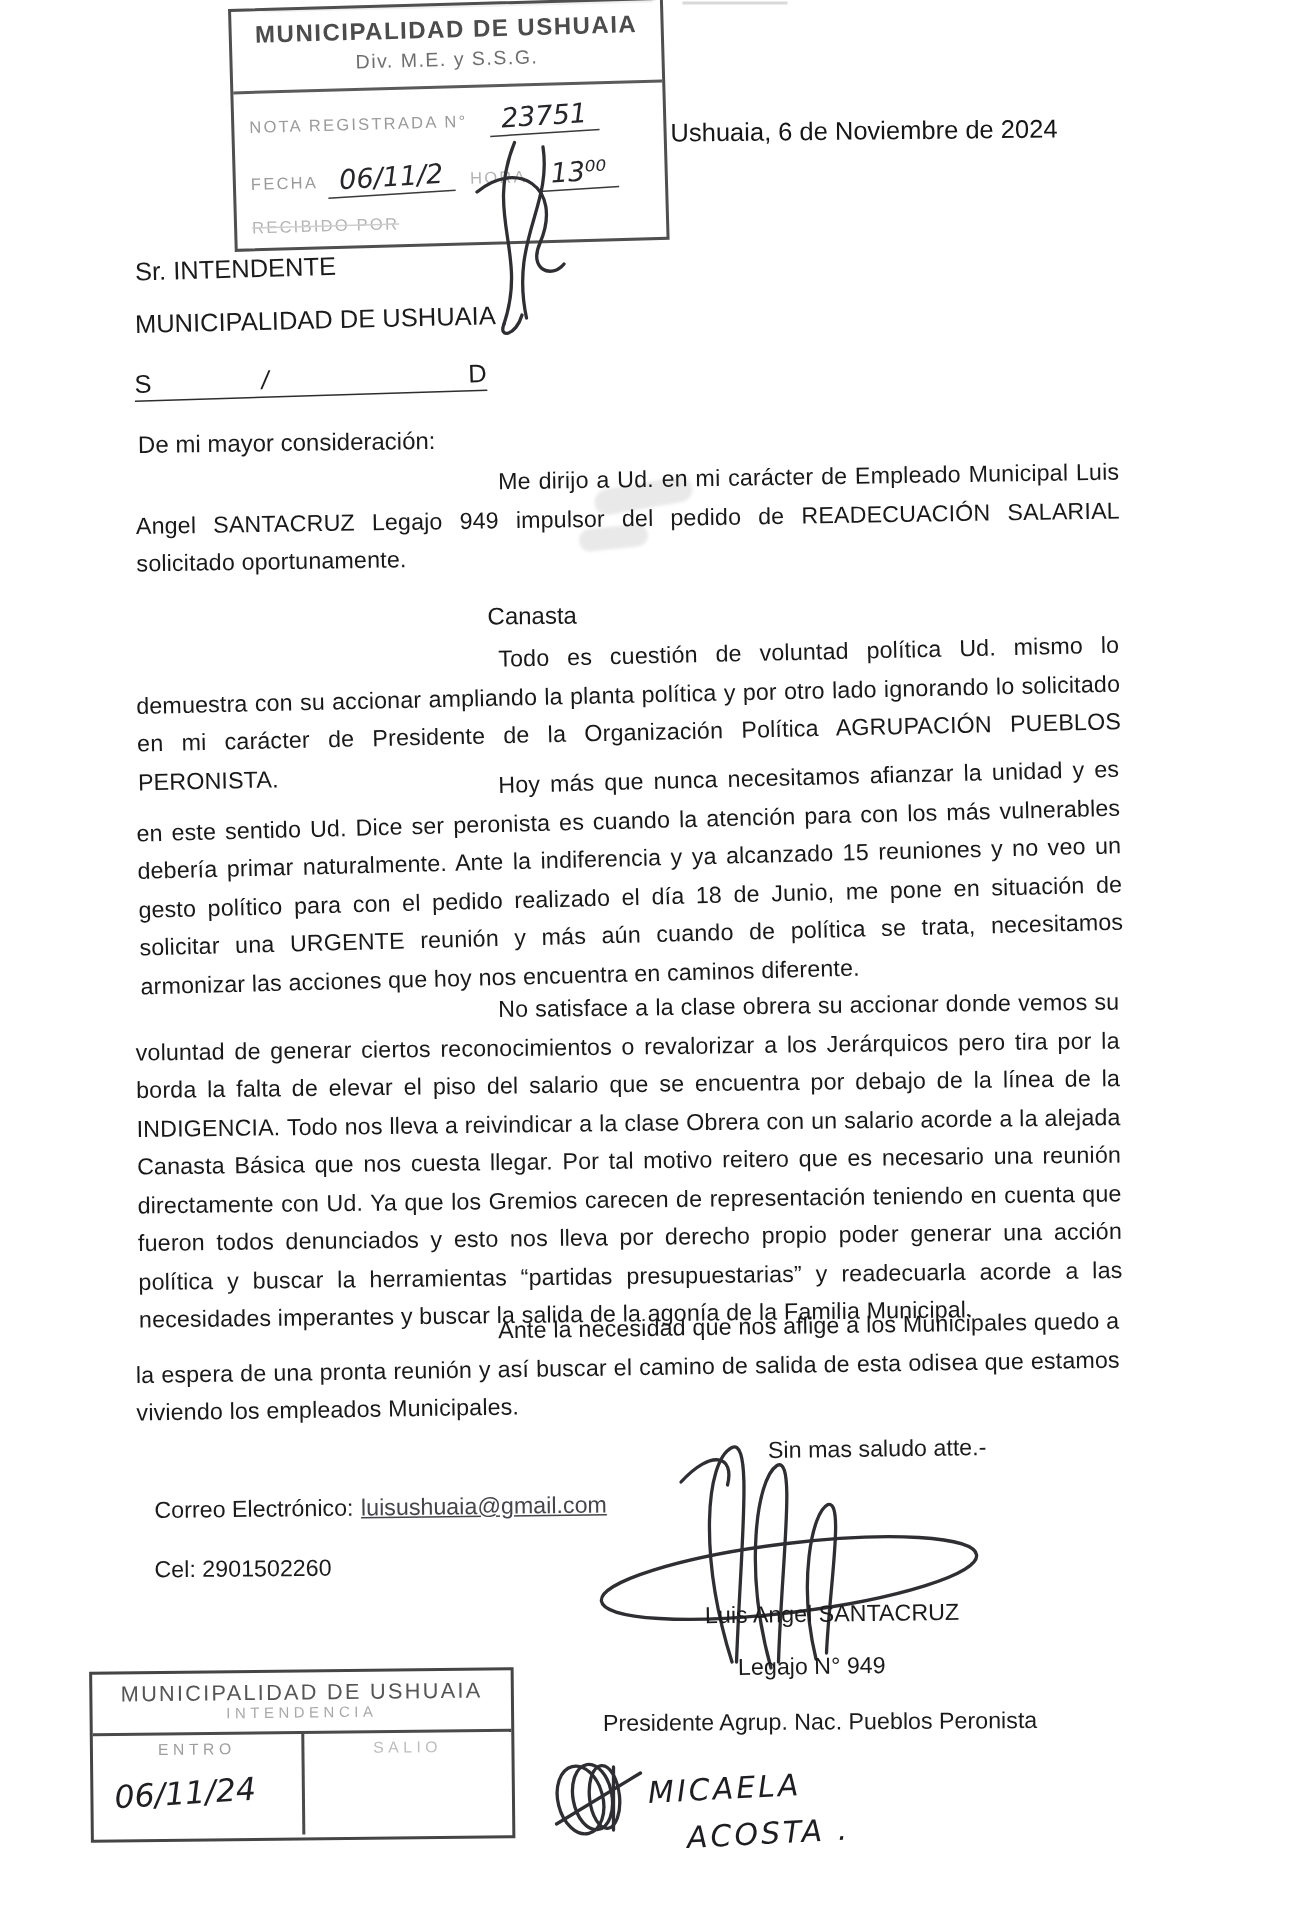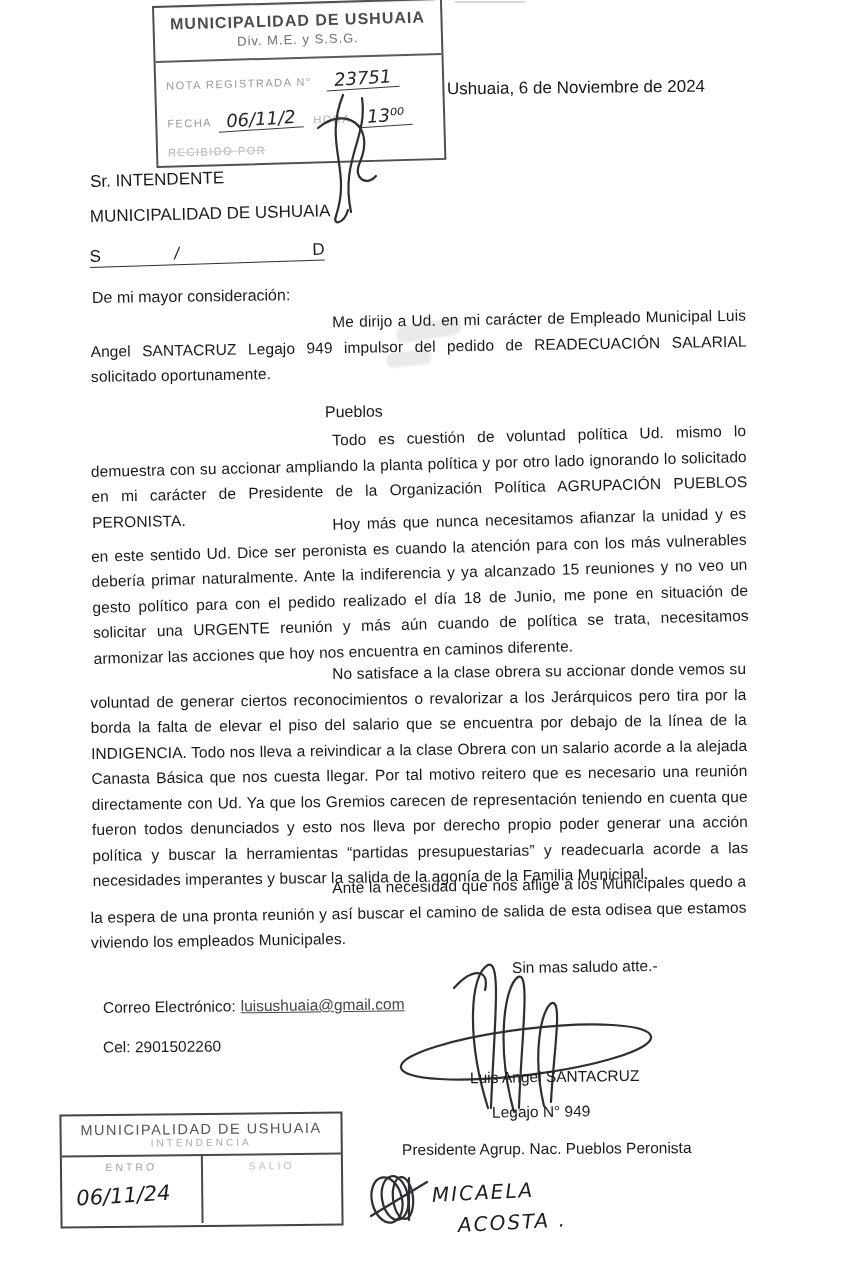--- a/index.html
+++ b/index.html
@@ -131,21 +131,21 @@
   <div class="abs rcpt2">MUNICIPALIDAD DE USHUAIA</div>
   <div class="abs sd-line">
     <span>S</span>
     <span class="slash">/</span>
     <span>D</span>
   </div>
 
   <div class="abs salutation">De mi mayor consideración:</div>
 
   <p class="abs para indent p1">Me dirijo a Ud. en mi carácter de Empleado Municipal Luis Angel SANTACRUZ Legajo 949 impulsor del pedido de READECUACIÓN SALARIAL solicitado oportunamente.</p>
-  <div class="abs hechos">Pueblos</div>
+  <div class="abs hechos">Canasta</div>
   <p class="abs para indent p2">Todo es cuestión de voluntad política Ud. mismo lo demuestra con su accionar ampliando la planta política y por otro lado ignorando lo solicitado en mi carácter de Presidente de la Organización Política AGRUPACIÓN PUEBLOS PERONISTA.</p>
   <p class="abs para indent p3">Hoy más que nunca necesitamos afianzar la unidad y es en este sentido Ud. Dice ser peronista es cuando la atención para con los más vulnerables debería primar naturalmente. Ante la indiferencia y ya alcanzado 15 reuniones y no veo un gesto político para con el pedido realizado el día 18 de Junio, me pone en situación de solicitar una URGENTE reunión y más aún cuando de política se trata, necesitamos armonizar las acciones que hoy nos encuentra en caminos diferente.</p>
   <p class="abs para indent p4">No satisface a la clase obrera su accionar donde vemos su voluntad de generar ciertos reconocimientos o revalorizar a los Jerárquicos pero tira por la borda la falta de elevar el piso del salario que se encuentra por debajo de la línea de la INDIGENCIA. Todo nos lleva a reivindicar a la clase Obrera con un salario acorde a la alejada Canasta Básica que nos cuesta llegar. Por tal motivo reitero que es necesario una reunión directamente con Ud. Ya que los Gremios carecen de representación teniendo en cuenta que fueron todos denunciados y esto nos lleva por derecho propio poder generar una acción política y buscar la herramientas “partidas presupuestarias” y readecuarla acorde a las necesidades imperantes y buscar la salida de la agonía de la Familia Municipal.</p>
   <p class="abs para indent p5">Ante la necesidad que nos aflige a los Municipales quedo a la espera de una pronta reunión y así buscar el camino de salida de esta odisea que estamos viviendo los empleados Municipales.</p>
 
   <div class="abs closing">Sin mas saludo atte.-</div>
 
   <div class="abs email-line">
     <span>Correo Electrónico:</span><span class="mail">luisushuaia@gmail.com</span>
   </div>

